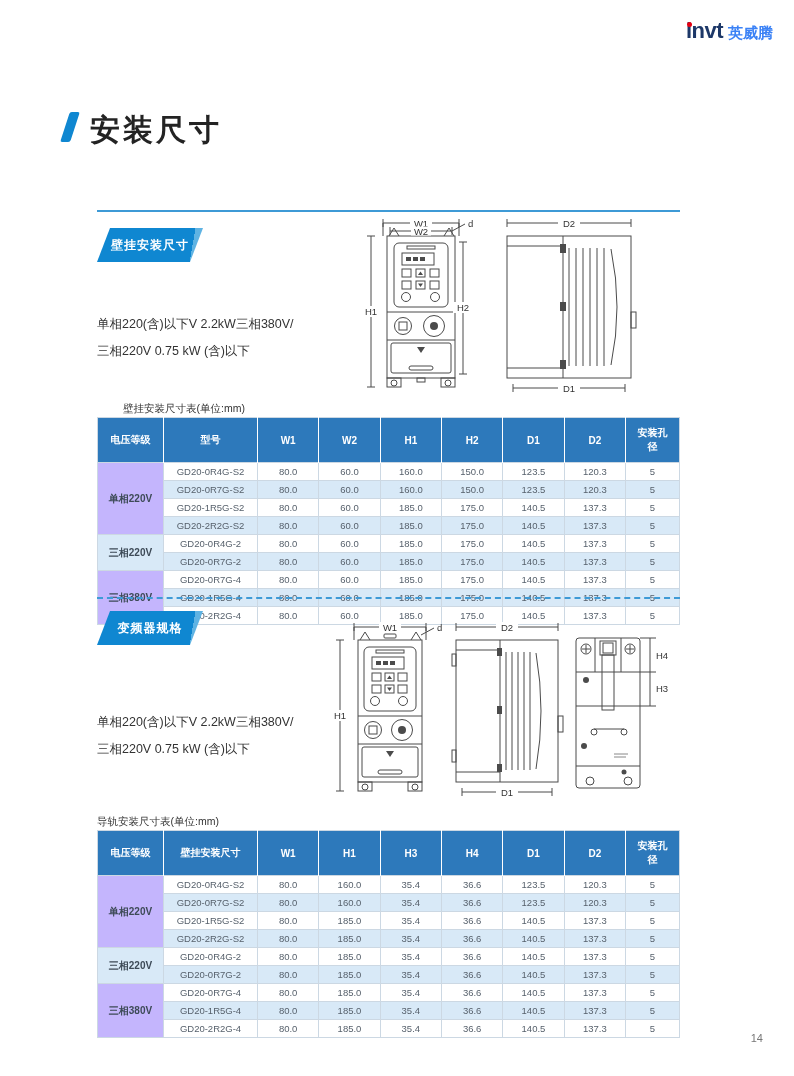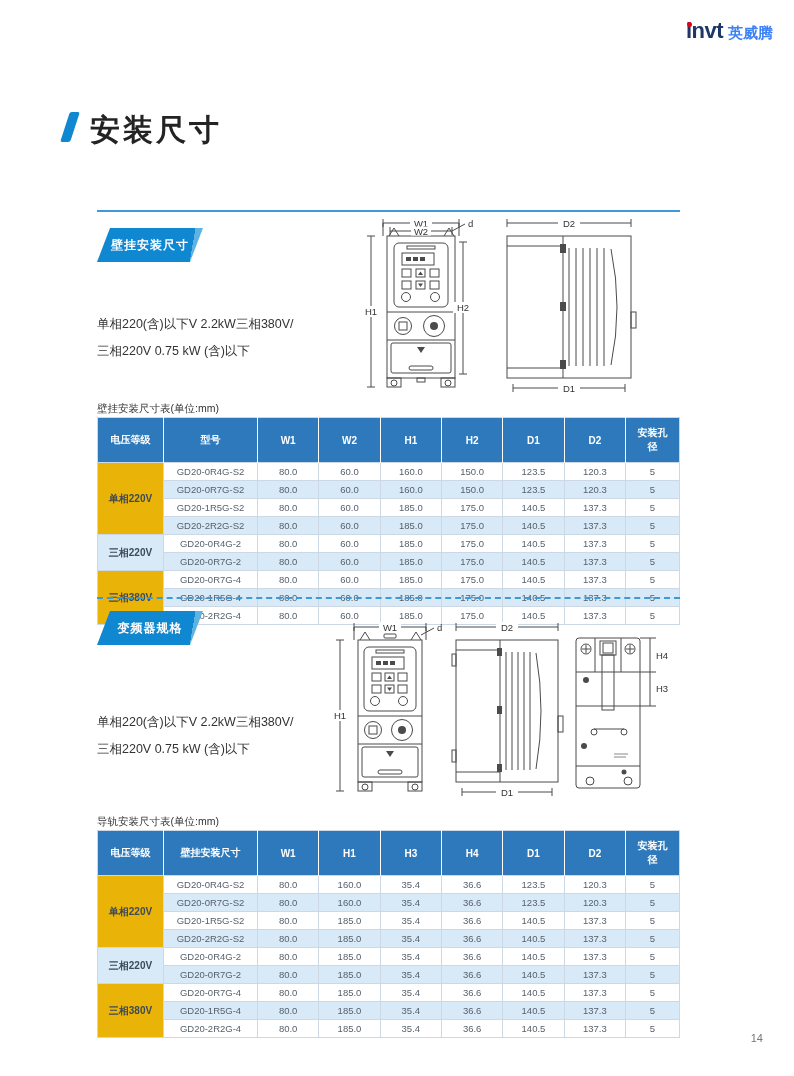--- a/index.html
+++ b/index.html
@@ -39,34 +39,34 @@
 
   
   .drawing{position:absolute;}
   .drawing.d1{left:357px;top:216px;}
   .drawing.d2{left:328px;top:620px;}
   .drawing svg{display:block;}
   .dim-text{font-size:9.5px;fill:#333;}
 
   
   .tbl-caption{position:absolute;left:97px;font-size:10.5px;color:#333;}
-  .tbl-caption.c1{top:402px;} .tbl-caption.c2{top:815px;}
+  .tbl-caption.c1{top:402px;margin-left:26px;} .tbl-caption.c2{top:815px;}
 
   
   .dim-table{position:absolute;left:97px;width:583px;border-collapse:collapse;
              table-layout:fixed;font-size:9.5px;border:1px solid #ccd8e3;}
   .dim-table.t1{top:417px;} .dim-table.t2{top:830px;}
   .dim-table col.c-volt{width:66px;} .dim-table col.c-model{width:94px;} .dim-table col.c-hole{width:54px;}
   .dim-table th{background:#2d79bb;color:#fff;font-weight:600;font-size:10px;height:20px;
                 padding:8px;border-left:1px solid #fff;}
   .dim-table th:first-child{border-left:none;}
   .dim-table td{border:1px solid #ccd8e3;text-align:center;height:17px;line-height:17px;
                 padding:0;color:#57616c;background:#fff;white-space:nowrap;}
   .dim-table tr.stripe td:not(.group-cell){background:#d8e9f7;}
-  .dim-table td.group-cell{background:#eab308;font-weight:600;color:#3d4a57;font-size:10px;}
+  .dim-table td.group-cell{background:#c4b5fd;font-weight:600;color:#3d4a57;font-size:10px;}
   .dim-table td.group-cell.stripe-group{background:#d8e9f7;}
 
   .pageno{position:absolute;top:1032px;right:31px;font-size:11px;color:#777;}
 </style>
 </head>
 <body>
 
 <div class="page">
 
   <div class="logo">

